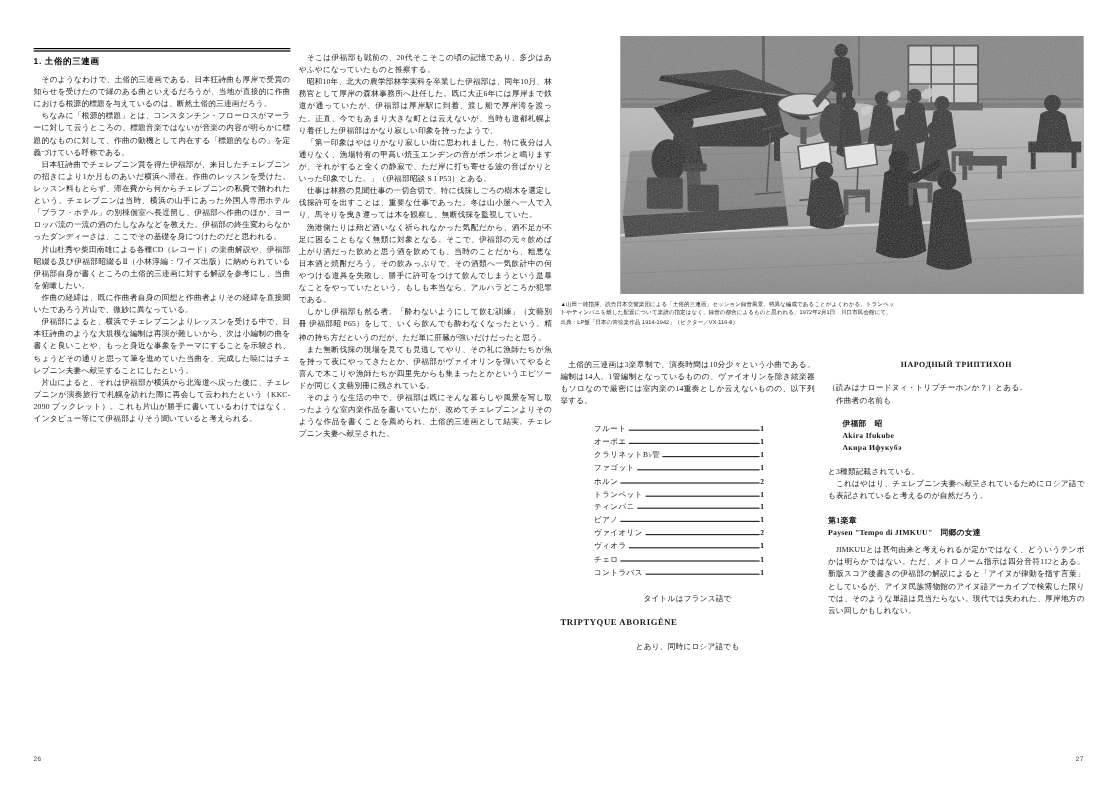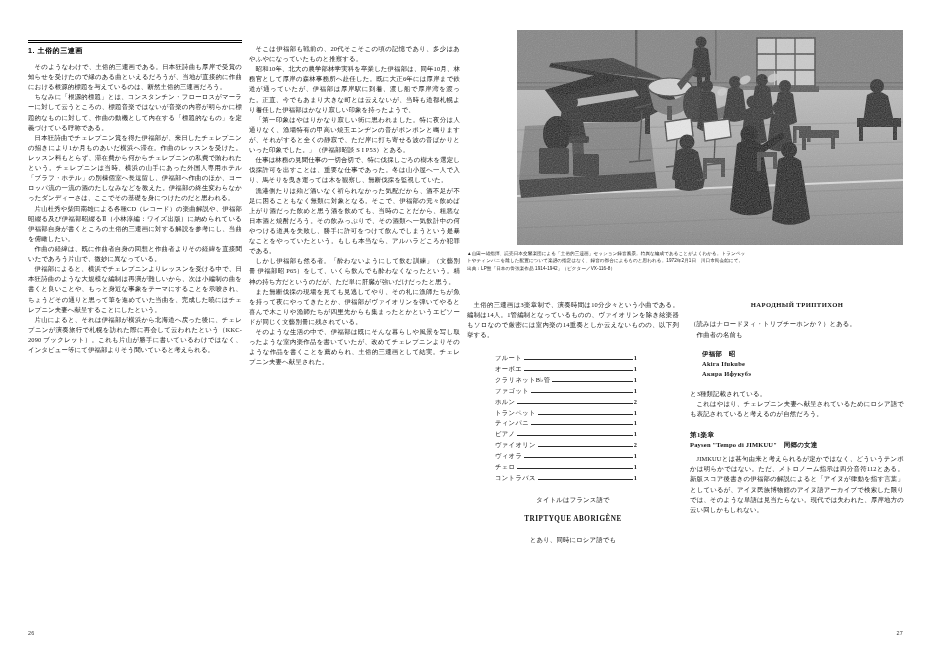--- a/index.html
+++ b/index.html
@@ -124,21 +124,20 @@
     min-width: 4px;
   }
   .instr-count { font-weight: bold; letter-spacing: 0.2px; }
 
   .block-gap { height: 12px; }
   .centered { text-align: center; text-indent: 0 !important; }
   .title-latin {
     font-weight: bold;
     font-size: 7.2px;
     letter-spacing: 0.5px;
-    text-align: center;
     margin: 9px 0 9px 0;
   }
   .title-cyr {
     font-weight: bold;
     font-size: 6.6px;
     letter-spacing: 0.45px;
     text-align: center;
     margin: 0 0 9px 0;
   }
   .name-block {

